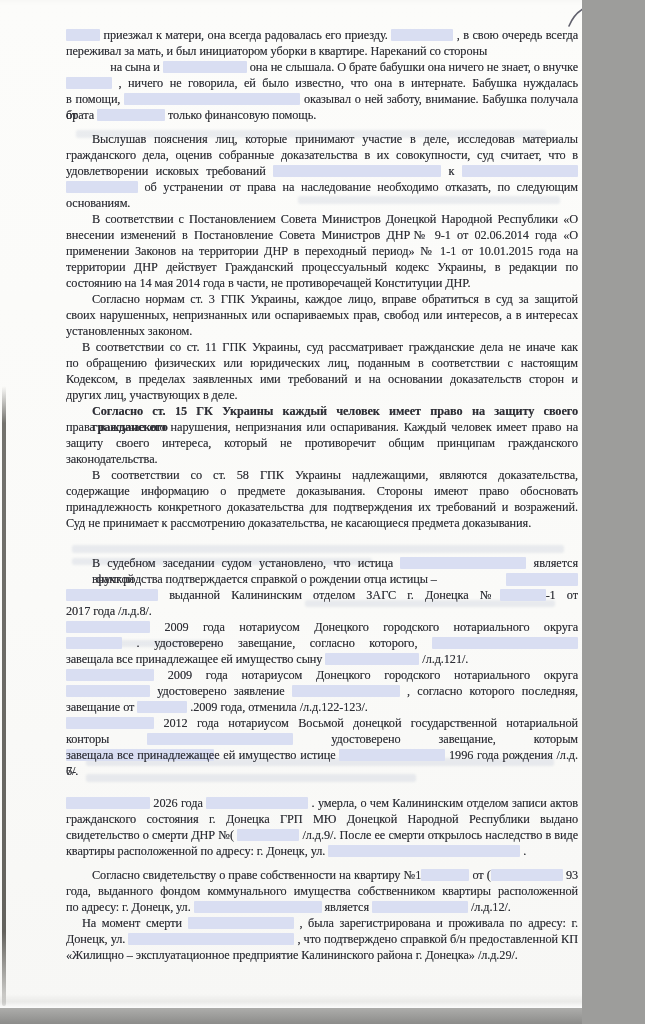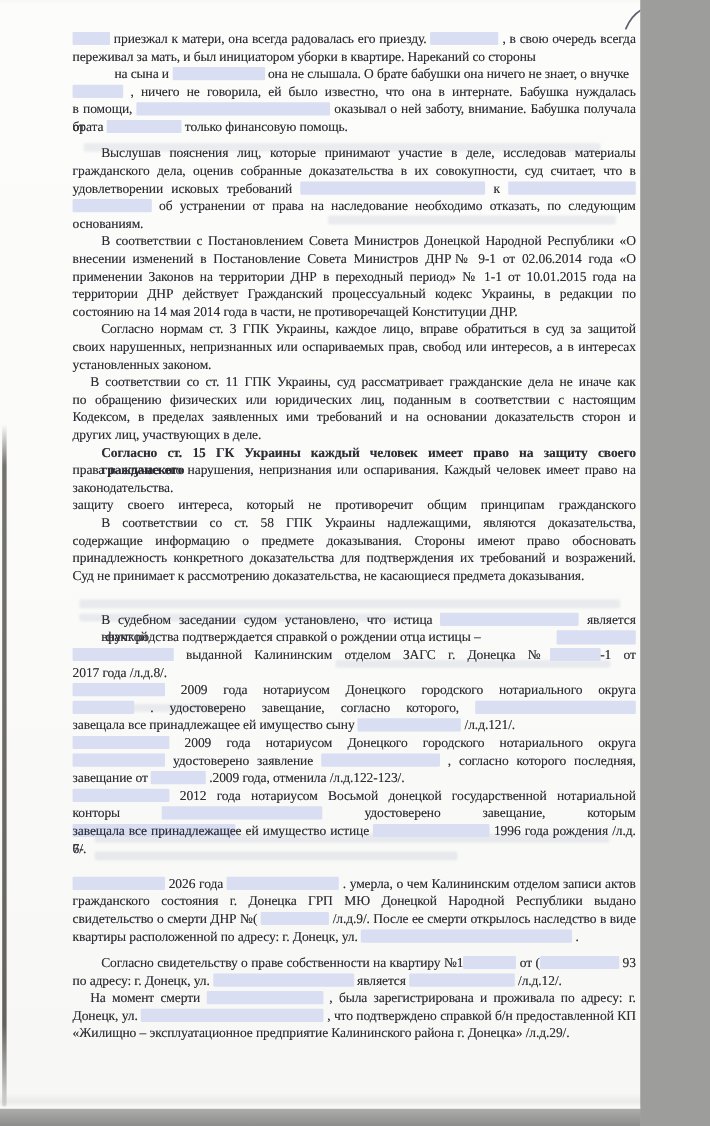--- a/index.html
+++ b/index.html
@@ -55,21 +55,21 @@
     <div class="ghost pink" style="left:584px;top:930px;width:50px;height:9px;"></div>
   </div>
 
   <svg class="hand-mark" width="70" height="40" viewBox="0 0 70 40">
     <path d="M6 26 C 13 9, 28 2, 42 6 C 51 9, 56 13, 54 16 C 46 14, 36 16, 29 20" fill="none" stroke="#62626e" stroke-width="1.6" stroke-linecap="round"></path>
   </svg>
 
   <div id="text-block">
       <div class="line just"><span class="r" style="width: 34px; background: rgb(217, 222, 242);"></span><span class="t"> приезжал к матери, она всегда радовалась его приезду. </span><span class="r" style="width: 62px; background: rgb(217, 222, 242);"></span><span class="t"> , в свою очередь всегда</span></div>
       <div class="line left"><span class="t">переживал за мать, и был инициатором уборки в квартире. Нареканий со стороны</span><span class="r rabs" style="width: 56px; right: -65px; background: rgb(217, 222, 242);"></span></div>
-      <div class="line left" style="padding-left: 38px;"><span class="t">на сына и </span><span class="r" style="width: 84px; background: rgb(217, 222, 242);"></span><span class="t"> она не слышала. О брате бабушки она ничего не знает, о внучке</span><span class="r rabs" style="width: 37px; right: -59px; background: rgb(217, 222, 242);"></span></div>
+      <div class="line left" style="padding-left: 38px; text-align: right;"><span class="t">на сына и </span><span class="r" style="width: 84px; background: rgb(217, 222, 242);"></span><span class="t"> она не слышала. О брате бабушки она ничего не знает, о внучке</span><span class="r rabs" style="width: 37px; right: -59px; background: rgb(217, 222, 242);"></span></div>
       <div class="line just"><span class="r" style="width: 46px; background: rgb(217, 222, 242);"></span><span class="t"> , ничего не говорила, ей было известно, что она в интернате. Бабушка нуждалась</span></div>
       <div class="line just"><span class="t">в помощи, </span><span class="r" style="width: 176px; background: rgb(217, 222, 242);"></span><span class="t"> оказывал о ней заботу, внимание. Бабушка получала от</span></div>
       <div class="line left"><span class="t">брата </span><span class="r" style="width: 68px; background: rgb(217, 222, 242);"></span><span class="t"> только финансовую помощь.</span></div>
       <div class="line just" style="margin-top: 8px; padding-left: 26px;"><span class="t">Выслушав пояснения лиц, которые принимают участие в деле, исследовав материалы</span></div>
       <div class="line just"><span class="t">гражданского дела, оценив собранные доказательства в их совокупности, суд считает, что в</span></div>
       <div class="line just"><span class="t">удовлетворении исковых требований </span><span class="r" style="width: 168px; background: rgb(217, 222, 242);"></span><span class="t"> к </span><span class="r" style="width: 116px; background: rgb(217, 222, 242);"></span></div>
       <div class="line just"><span class="r" style="width: 72px; background: rgb(217, 222, 242);"></span><span class="t"> об устранении от права на наследование необходимо отказать, по следующим</span></div>
       <div class="line left"><span class="t">основаниям.</span></div>
       <div class="line just" style="padding-left: 26px;"><span class="t">В соответствии с Постановлением Совета Министров Донецкой Народной Республики «О</span></div>
       <div class="line just"><span class="t">внесении изменений в Постановление Совета Министров ДНР№ 9-1 от 02.06.2014 года «О</span></div>
@@ -78,22 +78,22 @@
       <div class="line left"><span class="t">состоянию на 14 мая 2014 года в части, не противоречащей Конституции ДНР.</span></div>
       <div class="line just" style="padding-left: 26px;"><span class="t">Согласно нормам ст. 3 ГПК Украины, каждое лицо, вправе обратиться в суд за защитой</span></div>
       <div class="line just"><span class="t">своих нарушенных, непризнанных или оспариваемых прав, свобод или интересов, а в интересах</span></div>
       <div class="line left"><span class="t">установленных законом.</span></div>
       <div class="line just" style="padding-left: 16px;"><span class="t">В соответствии со ст. 11 ГПК Украины, суд рассматривает гражданские дела не иначе как</span></div>
       <div class="line just"><span class="t">по обращению физических или юридических лиц, поданным в соответствии с настоящим</span></div>
       <div class="line just"><span class="t">Кодексом, в пределах заявленных ими требований и на основании доказательств сторон и</span></div>
       <div class="line left"><span class="t">других лиц, участвующих в деле.</span></div>
       <div class="line just" style="padding-left: 26px; font-weight: bold;"><span class="t">Согласно ст. 15 ГК Украины каждый человек имеет право на защиту своего гражданского</span></div>
       <div class="line just"><span class="t">права в случае его нарушения, непризнания или оспаривания. Каждый человек имеет право на</span></div>
+      <div class="line just"><span class="t">защиту своего интереса, который не противоречит общим принципам гражданского</span></div>
       <div class="line left"><span class="t">законодательства.</span></div>
-      <div class="line just"><span class="t">защиту своего интереса, который не противоречит общим принципам гражданского</span></div>
       <div class="line just" style="padding-left: 26px;"><span class="t">В соответствии со ст. 58 ГПК Украины надлежащими, являются доказательства,</span></div>
       <div class="line just"><span class="t">содержащие информацию о предмете доказывания. Стороны имеют право обосновать</span></div>
       <div class="line just"><span class="t">принадлежность конкретного доказательства для подтверждения их требований и возражений.</span></div>
       <div class="line left"><span class="t">Суд не принимает к рассмотрению доказательства, не касающиеся предмета доказывания.</span></div>
       <div class="line just" style="margin-top: 24px; padding-left: 26px;"><span class="t">В судебном заседании судом установлено, что истица </span><span class="r" style="width: 126px; background: rgb(217, 222, 242);"></span><span class="t"> является внучкой</span></div>
       <div class="line left" style="padding-left: 30px;"><span class="t">факт родства подтверждается справкой о рождении отца истицы –</span><span class="r rabs" style="width: 72px; right: 0px; background: rgb(217, 222, 242);"></span></div>
       <div class="line just"><span class="r" style="width: 92px; background: rgb(217, 222, 242);"></span><span class="t"> выданной Калининским отделом ЗАГС г. Донецка №</span><span class="r" style="width: 46px; background: rgb(217, 222, 242);"></span><span class="t">-1 от</span></div>
       <div class="line left"><span class="t">2017 года /л.д.8/.</span></div>
       <div class="line just"><span class="r" style="width: 84px; background: rgb(217, 222, 242);"></span><span class="t"> 2009 года нотариусом Донецкого городского нотариального округа</span></div>
       <div class="line just"><span class="r" style="width: 56px; background: rgb(217, 222, 242);"></span><span class="t"> . удостоверено завещание, согласно которого, </span><span class="r" style="width: 146px; background: rgb(217, 222, 242);"></span></div>
@@ -103,20 +103,21 @@
       <div class="line left"><span class="t">завещание от </span><span class="r" style="width: 50px; background: rgb(217, 222, 242);"></span><span class="t"> .2009 года, отменила /л.д.122-123/.</span></div>
       <div class="line just"><span class="r" style="width: 88px; background: rgb(217, 222, 242);"></span><span class="t"> 2012 года нотариусом Восьмой донецкой государственной нотариальной</span></div>
       <div class="line just"><span class="t">конторы </span><span class="r" style="width: 146px; background: rgb(217, 222, 242);"></span><span class="t"> удостоверено завещание, которым </span><span class="r" style="width: 148px; background: rgb(217, 222, 242);"></span></div>
       <div class="line just"><span class="t">завещала все принадлежащее ей имущество истице </span><span class="r" style="width: 106px; background: rgb(217, 222, 242);"></span><span class="t"> 1996 года рождения /л.д. 6-</span></div>
       <div class="line left"><span class="t">7/.</span></div>
       <div class="line just" style="margin-top: 16px;"><span class="r" style="width: 84px; background: rgb(217, 222, 242);"></span><span class="t"> 2026 года </span><span class="r" style="width: 102px; background: rgb(217, 222, 242);"></span><span class="t"> . умерла, о чем Калининским отделом записи актов</span></div>
       <div class="line just"><span class="t">гражданского состояния г. Донецка ГРП МЮ Донецкой Народной Республики выдано</span></div>
       <div class="line just"><span class="t">свидетельство о смерти ДНР №( </span><span class="r" style="width: 62px; background: rgb(217, 222, 242);"></span><span class="t"> /л.д.9/. После ее смерти открылось наследство в виде</span></div>
       <div class="line left"><span class="t">квартиры расположенной по адресу: г. Донецк, ул. </span><span class="r" style="width: 192px; background: rgb(217, 222, 242);"></span><span class="t"> .</span></div>
       <div class="line just" style="margin-top: 8px; padding-left: 26px;"><span class="t">Согласно свидетельству о праве собственности на квартиру №1</span><span class="r" style="width: 48px; background: rgb(217, 222, 242);"></span><span class="t"> от (</span><span class="r" style="width: 72px; background: rgb(217, 222, 242);"></span><span class="t"> 93</span></div>
+      <div class="line just"><span class="t">года, выданного фондом коммунального имущества собственником квартиры расположенной</span></div>
       <div class="line left"><span class="t">по адресу: г. Донецк, ул. </span><span class="r" style="width: 128px; background: rgb(217, 222, 242);"></span><span class="t"> является </span><span class="r" style="width: 96px; background: rgb(217, 222, 242);"></span><span class="t"> /л.д.12/.</span></div>
       <div class="line just" style="padding-left: 16px;"><span class="t">На момент смерти </span><span class="r" style="width: 106px; background: rgb(217, 222, 242);"></span><span class="t"> , была зарегистрирована и проживала по адресу: г.</span></div>
       <div class="line just"><span class="t">Донецк, ул. </span><span class="r" style="width: 166px; background: rgb(217, 222, 242);"></span><span class="t"> , что подтверждено справкой б/н предоставленной КП</span></div>
       <div class="line left"><span class="t">«Жилищно – эксплуатационное предприятие Калининского района г. Донецка» /л.д.29/.</span></div>
     </div>
 
   <div class="binding-shadow"></div>
   <div class="edge-right"></div>
   <div class="edge-bottom"></div>
 </div>

